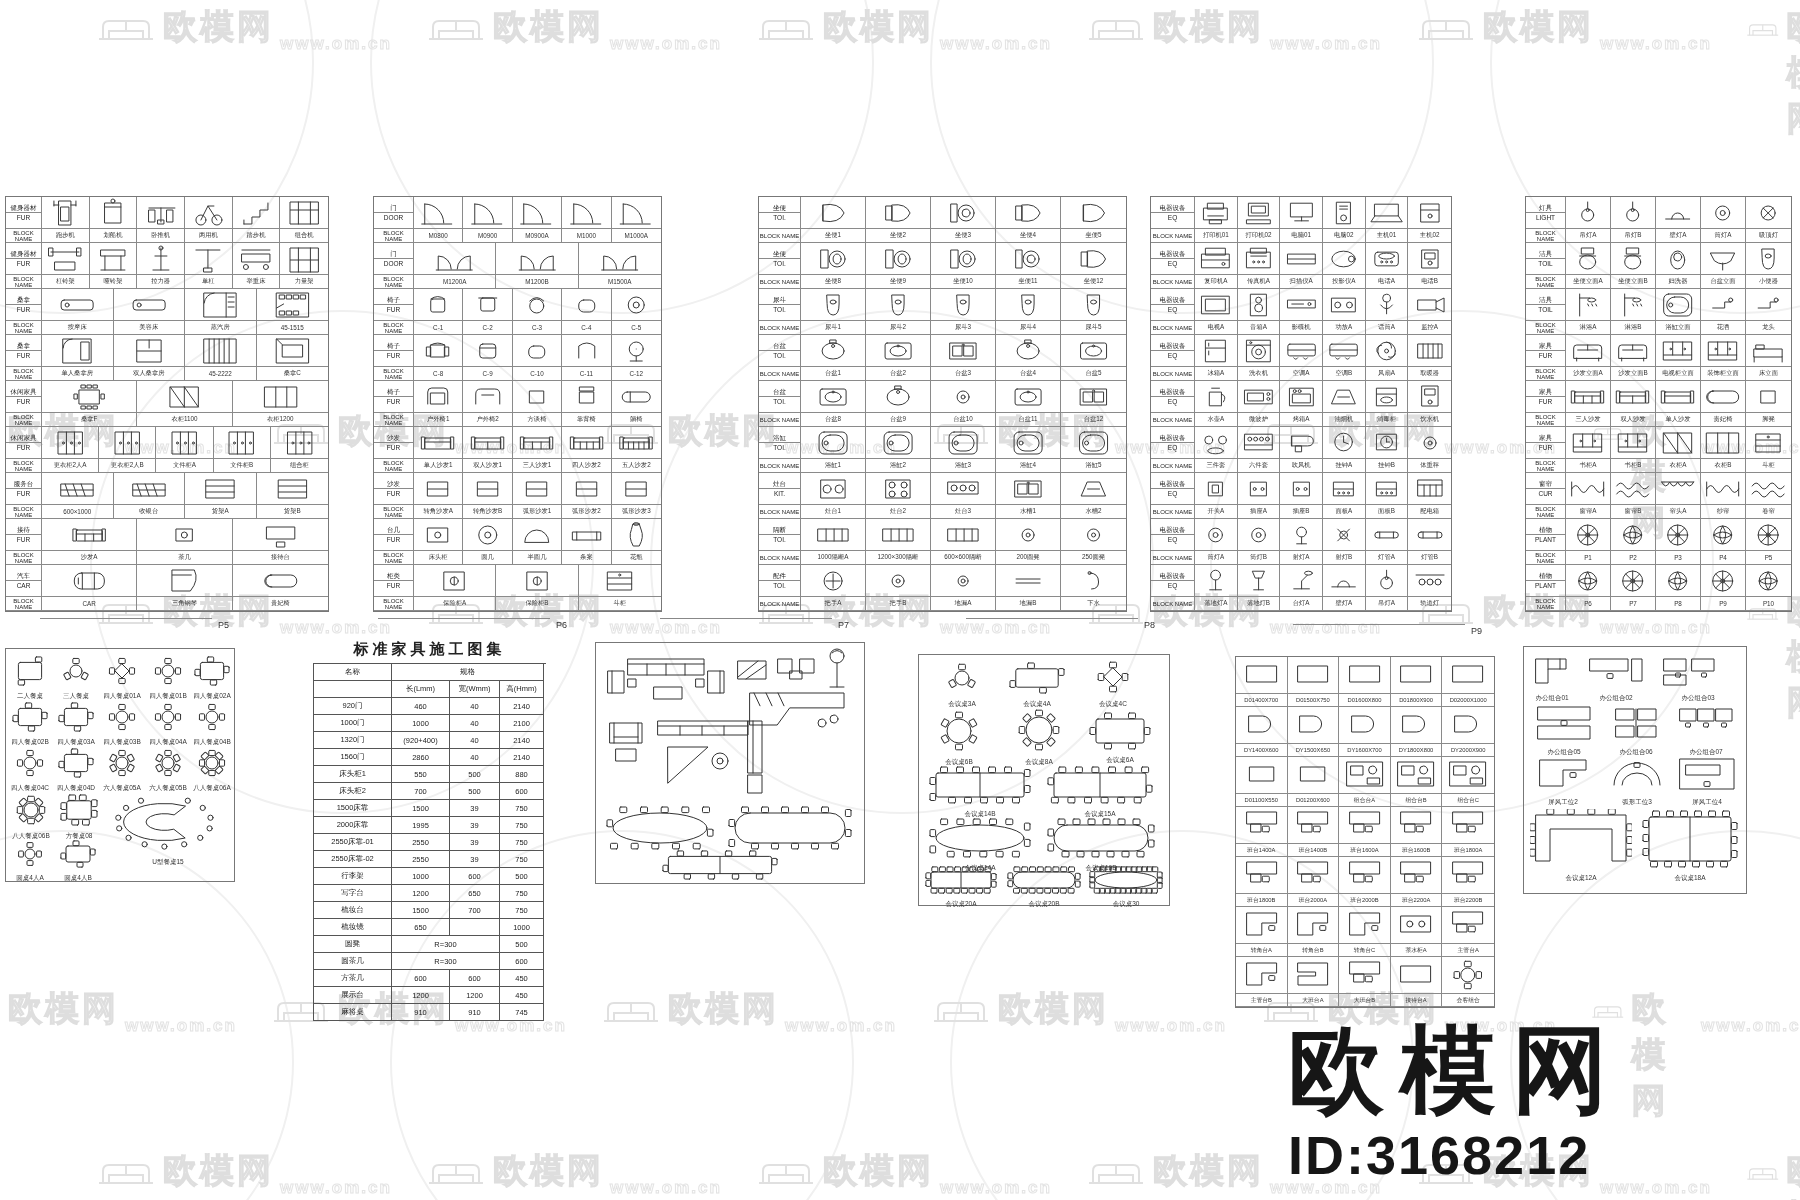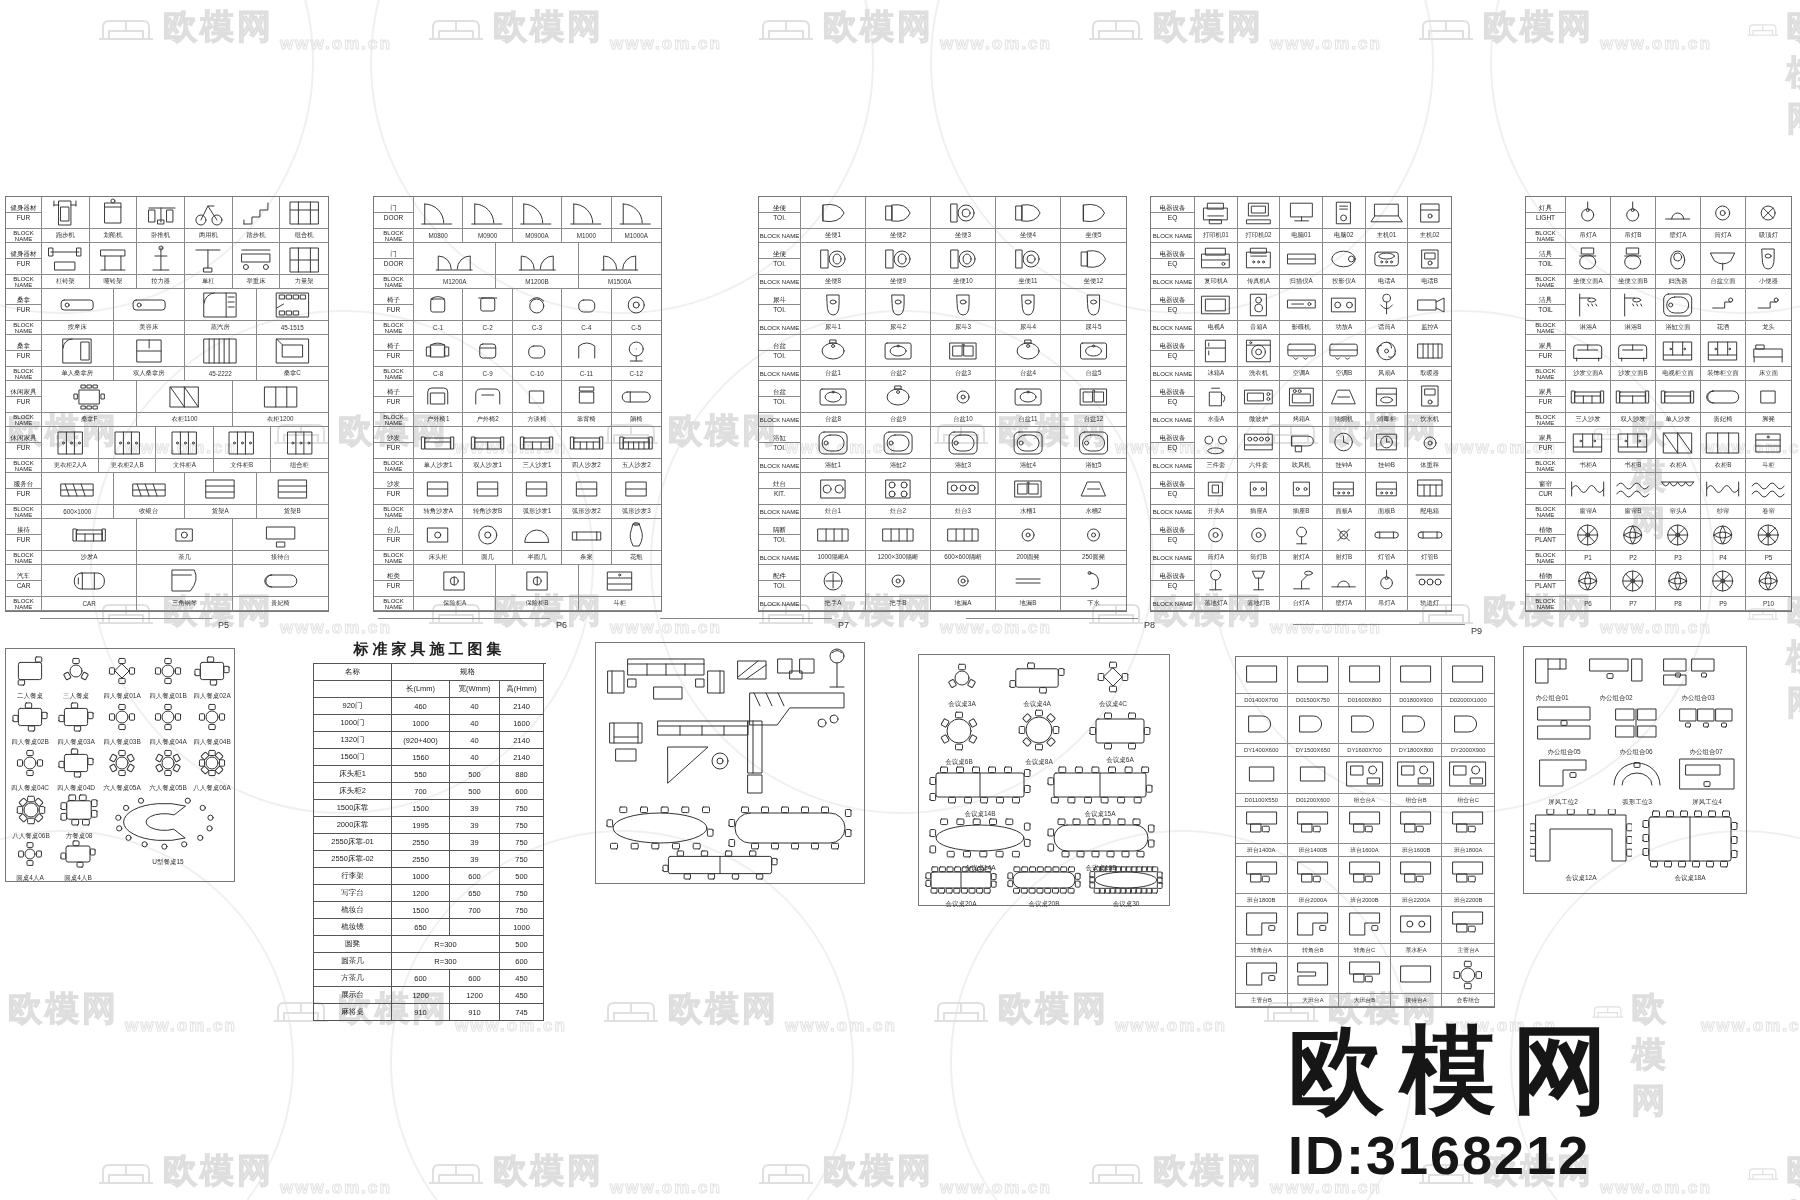--- a/index.html
+++ b/index.html
@@ -4212,31 +4212,31 @@
         <div class="srow">
           <div>920门</div>
           <div>460</div>
           <div>40</div>
           <div>2140</div>
         </div>
         <div class="srow">
           <div>1000门</div>
           <div>1000</div>
           <div>40</div>
-          <div>1600</div>
+          <div>2100</div>
         </div>
         <div class="srow">
           <div>1320门</div>
           <div>(920+400)</div>
           <div>40</div>
           <div>2140</div>
         </div>
         <div class="srow">
           <div>1560门</div>
-          <div>1560</div>
+          <div>2860</div>
           <div>40</div>
           <div>2140</div>
         </div>
         <div class="srow">
           <div>床头柜1</div>
           <div>550</div>
           <div>500</div>
           <div>880</div>
         </div>
         <div class="srow">

